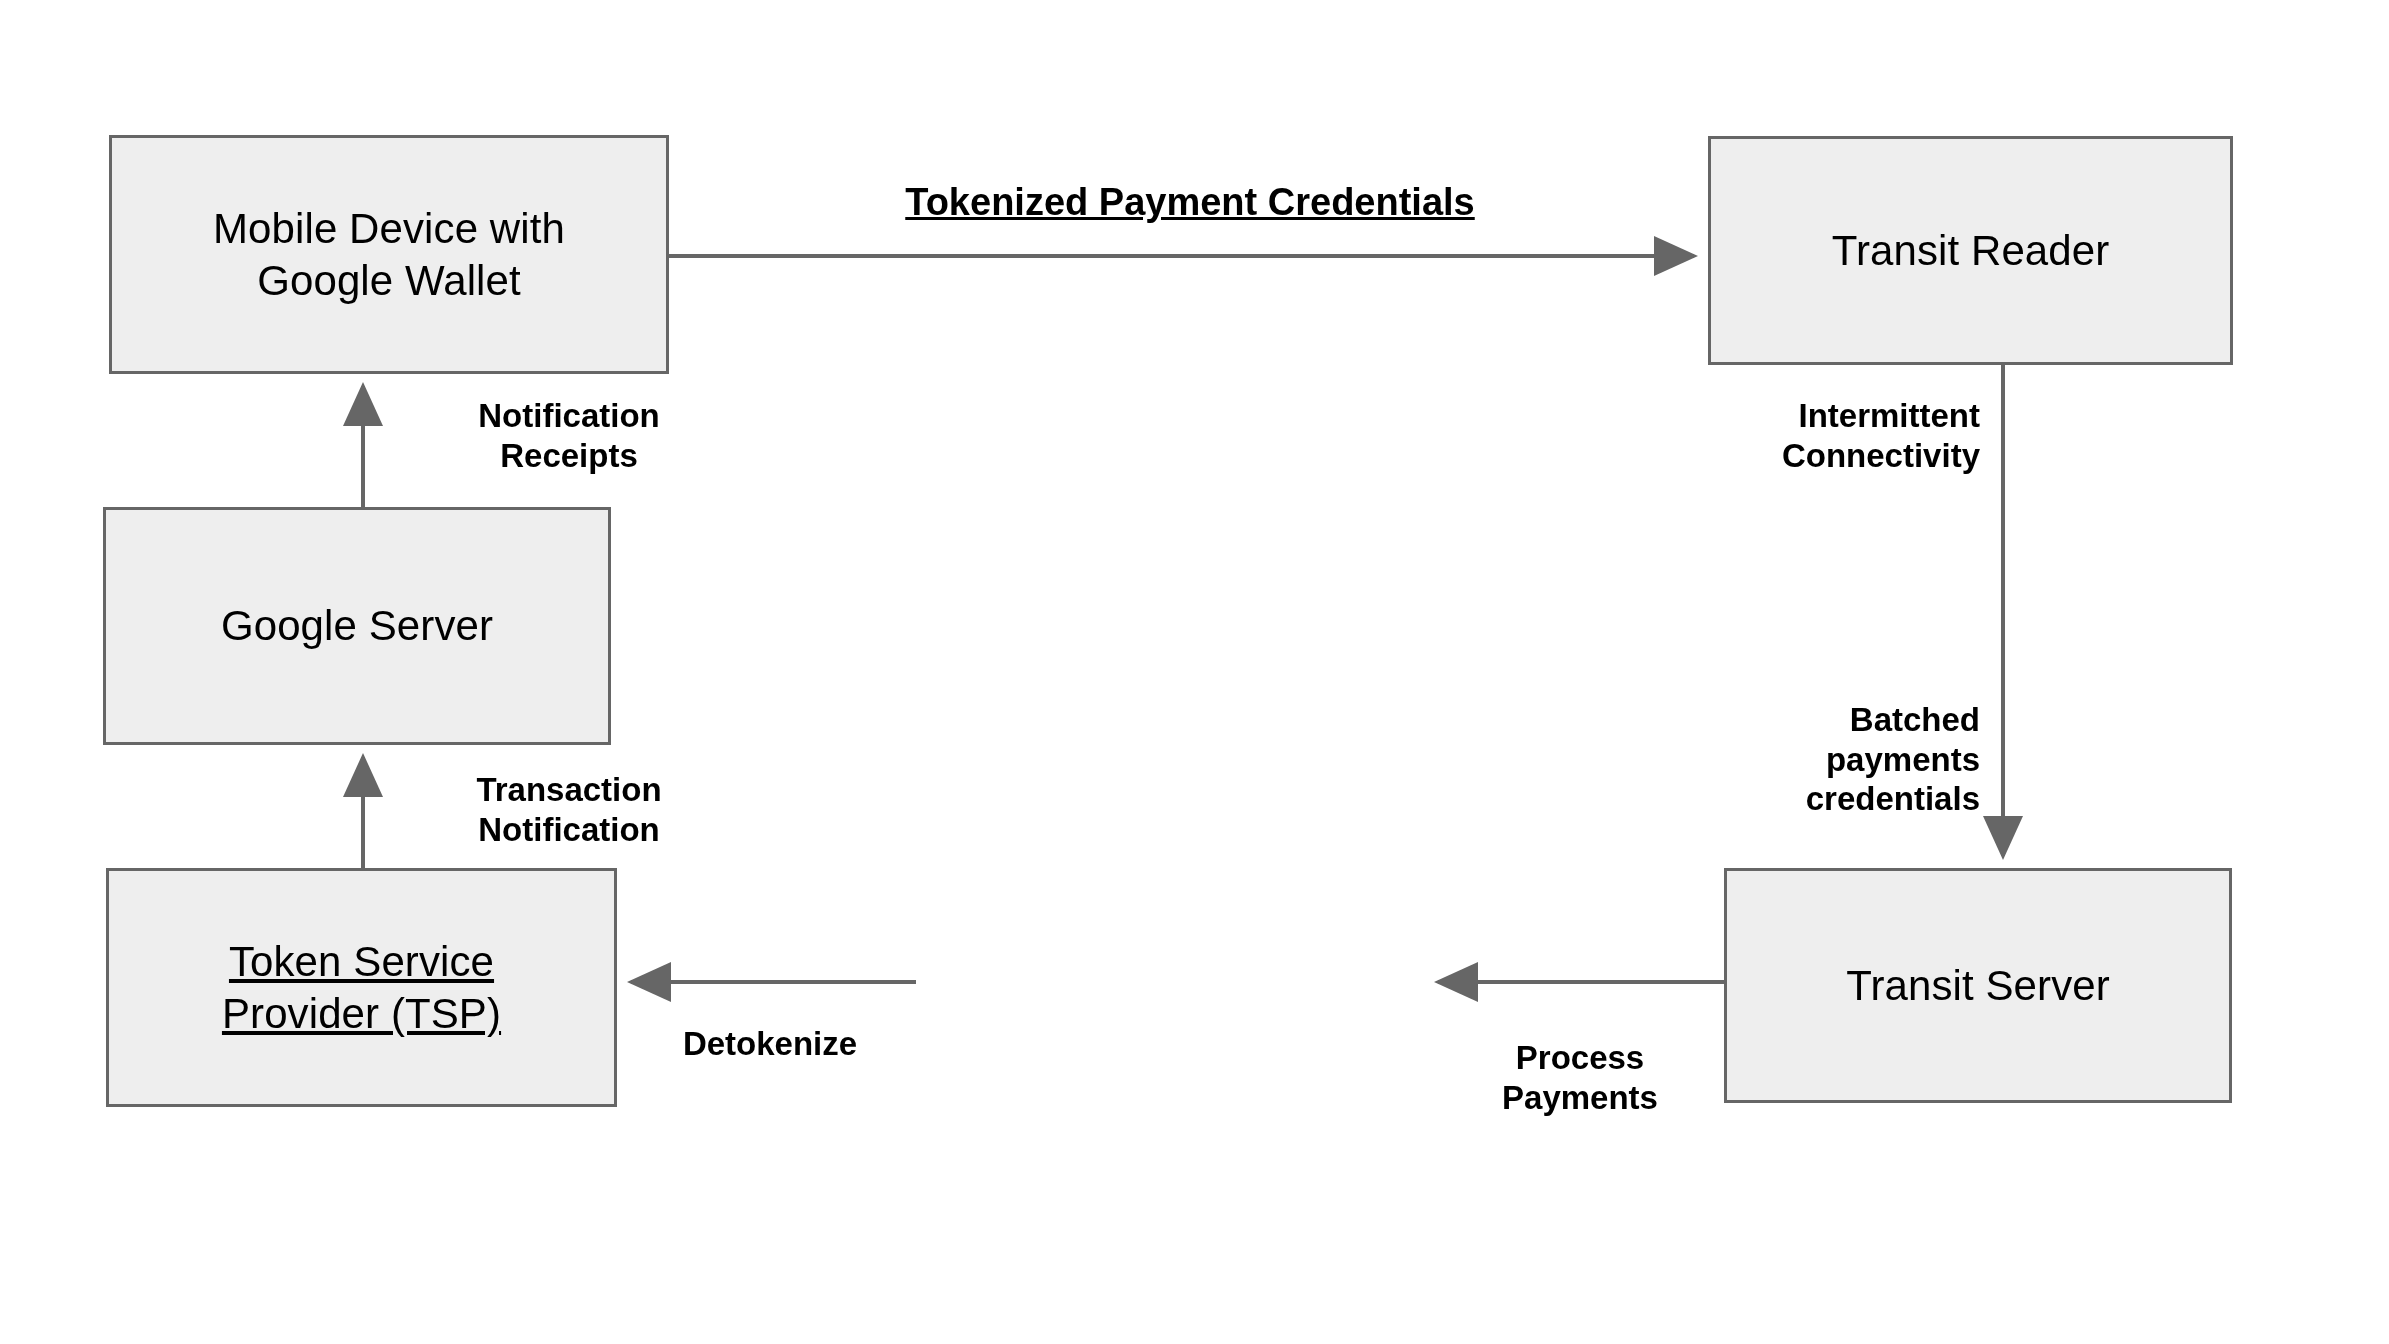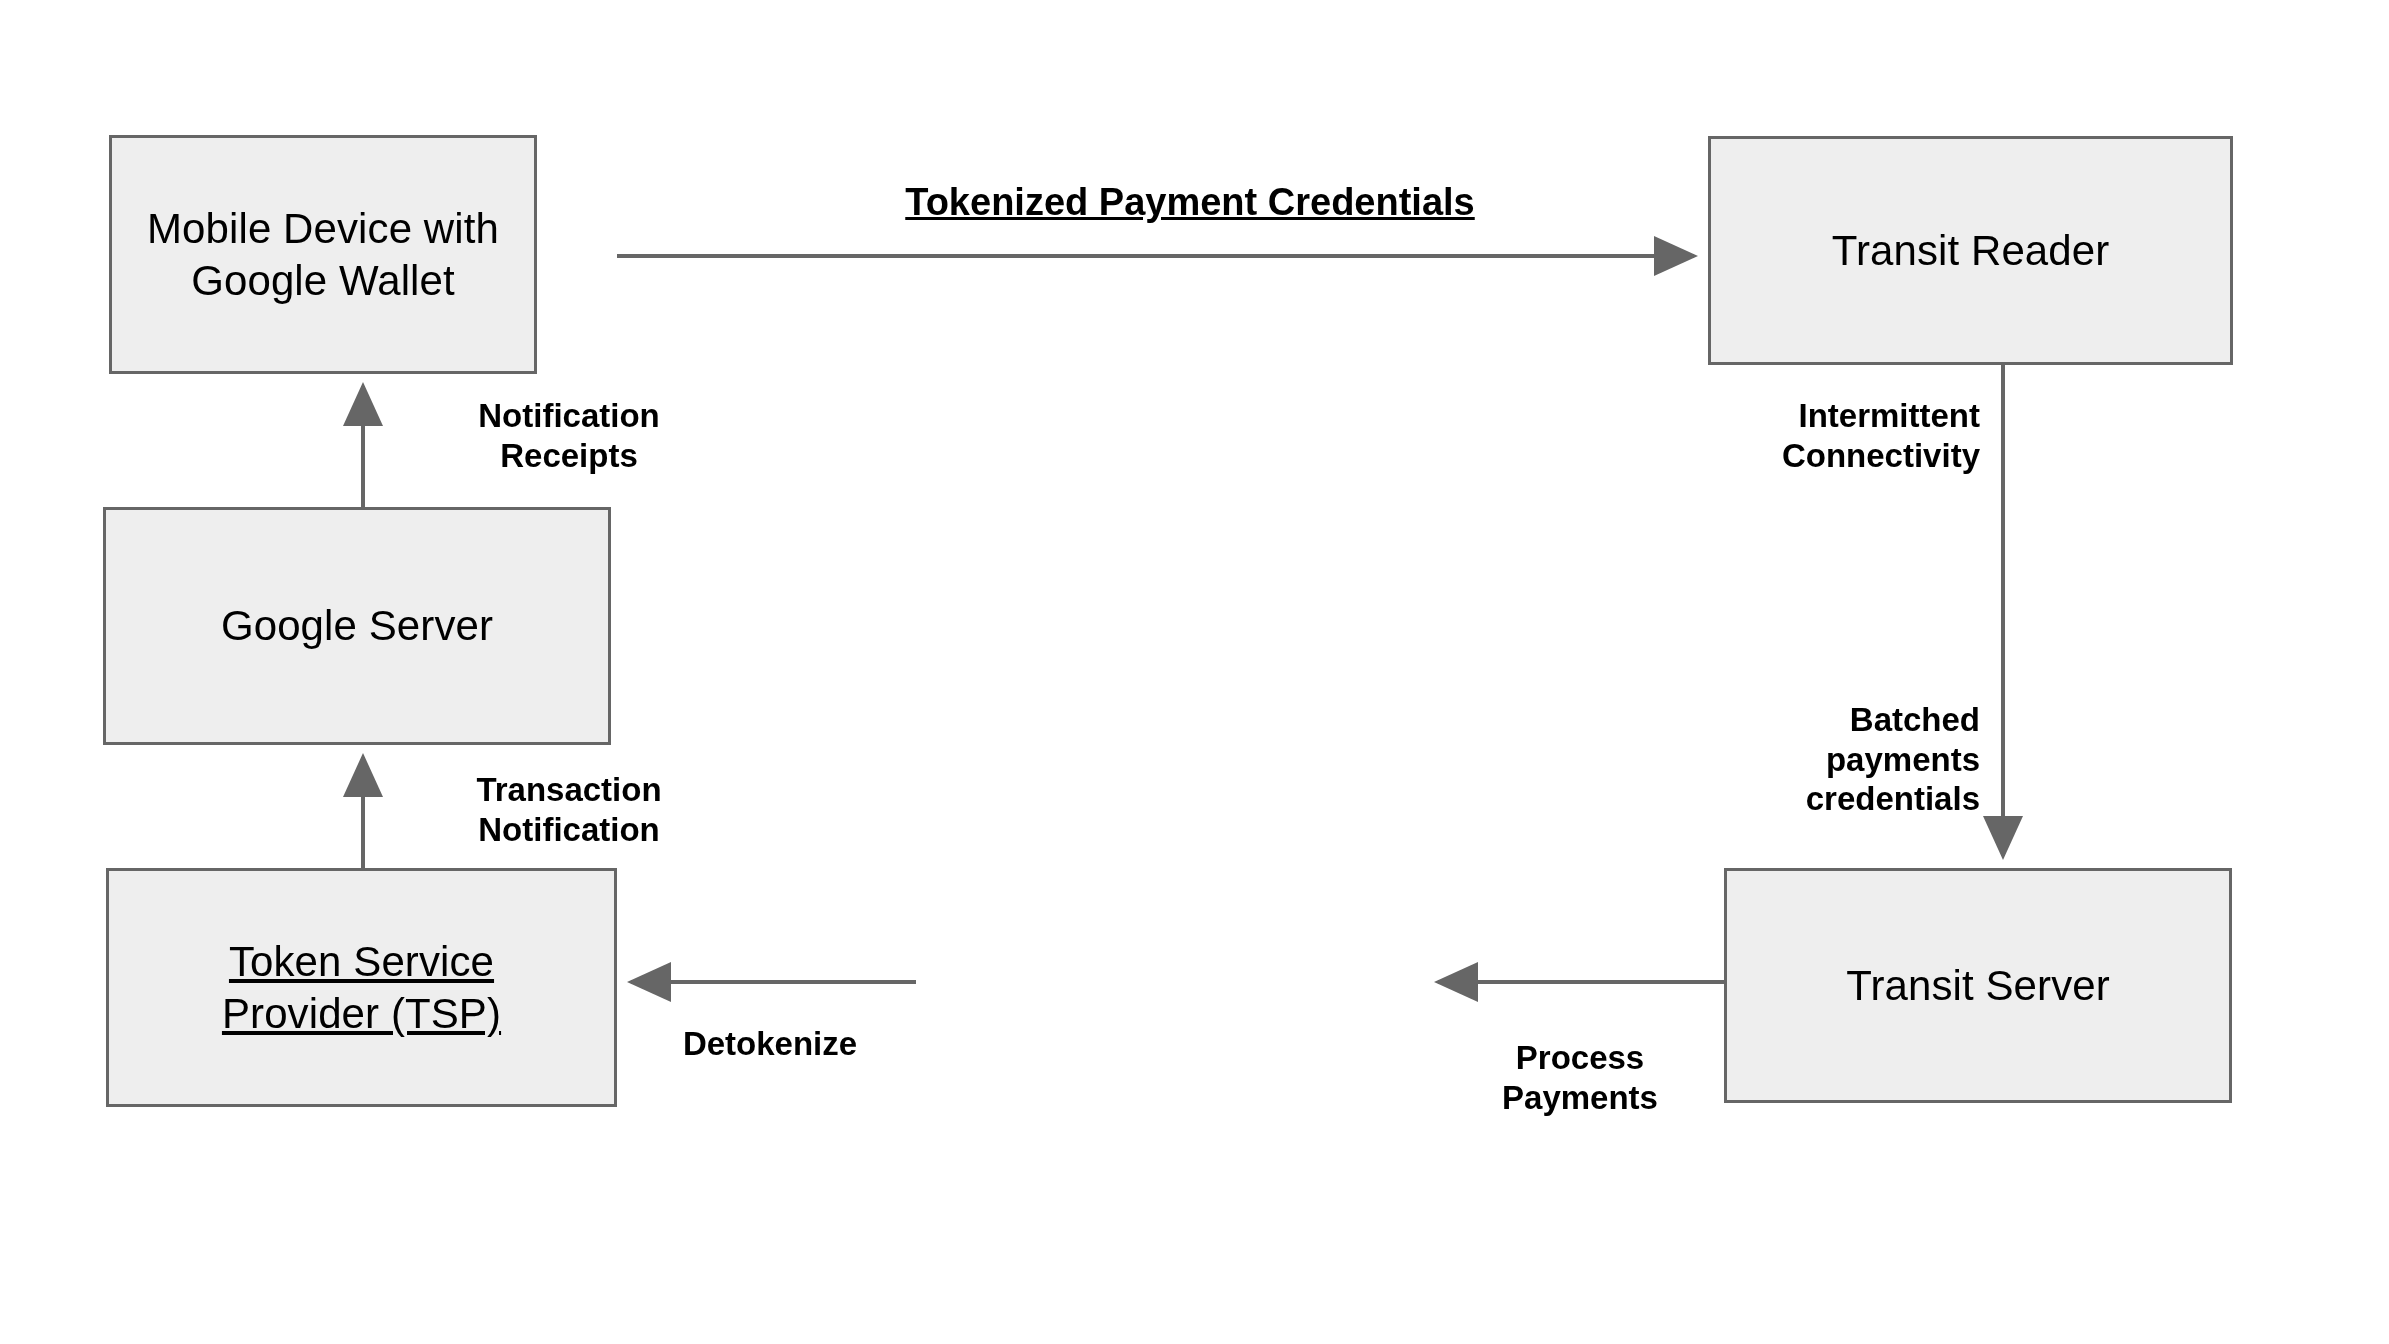--- a/index.html
+++ b/index.html
@@ -97,21 +97,21 @@
 
     <g>
       <line x1="363" y1="868" x2="363" y2="757" stroke="#666666" stroke-width="4" marker-end="url(#arrow-u)"></line>
     </g>
 
     <g>
       <line x1="363" y1="507" x2="363" y2="386" stroke="#666666" stroke-width="4" marker-end="url(#arrow-u)"></line>
     </g>
   </svg>
 
-  <div class="node" style="left:109px; top:135px; width:428px; height:239px;">Mobile Device with
+  <div class="node" style="left:109px; top:135px; width:560px; height:239px;">Mobile Device with
 Google Wallet</div>
 
   <div class="node" style="left:1708px; top:136px; width:525px; height:229px;">Transit Reader</div>
 
   <div class="node" style="left:103px; top:507px; width:508px; height:238px;">Google Server</div>
 
   <div class="node" style="left:106px; top:868px; width:511px; height:239px;text-decoration:underline;">Token Service
 Provider (TSP)</div>
 
 

